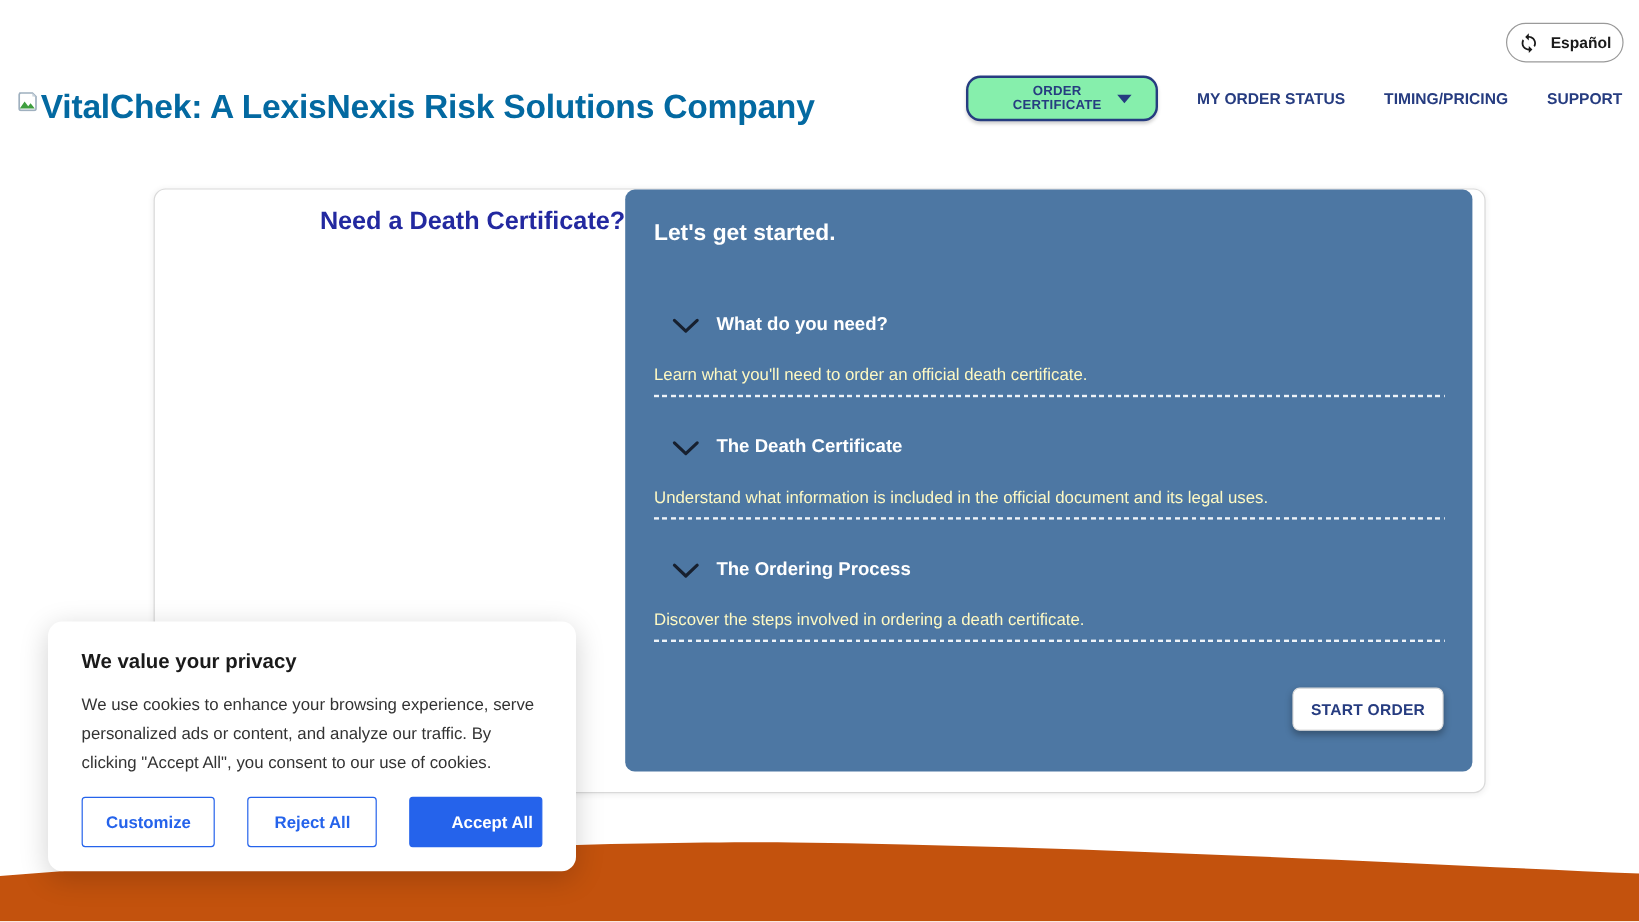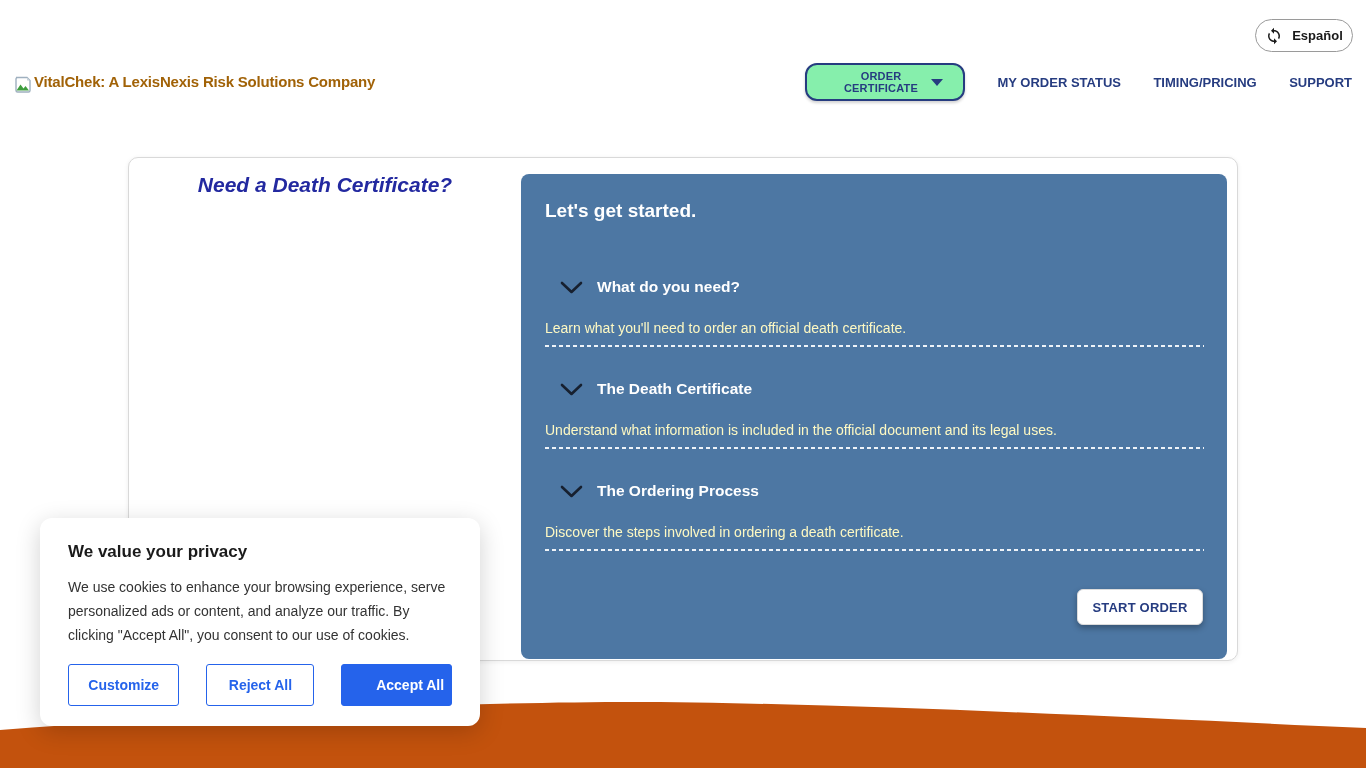--- a/index.html
+++ b/index.html
@@ -15,21 +15,21 @@
     position: absolute; left: 1255px; top: 19px;
     width: 98px; height: 33px;
     border: 1px solid #9a9a9a; border-radius: 17px;
     background: #fff; display: flex; align-items: center;
     justify-content: center; gap: 9px; cursor: pointer; font-weight: bold;
   }
   .lang-btn span.lbl { font-size: 13px; color: #1a1a1a; }
 
   
   .logo { position: absolute; left: 14px; top: 73px; display: flex; align-items: flex-start; gap: 2px; }
-  .logo .alt-text { font-size: 15px; font-weight: 700; color: #a16207; letter-spacing: -0.2px; }
+  .logo .alt-text { font-size: 28px; font-weight: 700; color: #0369a1; letter-spacing: -0.2px; }
 
   
   .nav {
     position: absolute; left: 805px; top: 62px; width: 547px; height: 40px;
     display: flex; align-items: center; justify-content: space-between;
   }
   .order-cert-btn {
     width: 160px; height: 38px; background: #86efac;
     border: 2px solid #263c80; border-radius: 12px;
     display: flex; align-items: center; justify-content: space-between;
@@ -47,25 +47,25 @@
   
   .card {
     position: absolute; left: 128px; top: 157px;
     width: 1110px; height: 504px;
     background: #fff; border: 1px solid #d9d9d9; border-radius: 10px;
     box-shadow: 0 1px 5px rgba(0,0,0,0.07);
     z-index: 1;
   }
   .card-heading {
     position: absolute; left: 0; top: 15px; width: 392px;
-    text-align: center; font-size: 21px; font-weight: 700; color: #2329a0; font-style: italic;
+    text-align: right; font-size: 21px; font-weight: 700; color: #2329a0;
   }
 
   .panel {
-    position: absolute; left: 392px; top: 16px;
+    position: absolute; left: 392px; top: 0;
     width: 706px; height: 485px;
     background: #4d77a3; border-radius: 8px;
     padding: 26px 23px 0 24px;
   }
   .panel-title { font-size: 19px; font-weight: 700; color: #ffffff; }
 
   .section { margin-top: 33px; }
   .section:first-of-type { margin-top: 56px; }
   .section-header { display: flex; align-items: center; gap: 14px; cursor: pointer; padding-left: 15px; }
   .section-title { font-size: 15.5px; font-weight: 700; color: #ffffff; }

